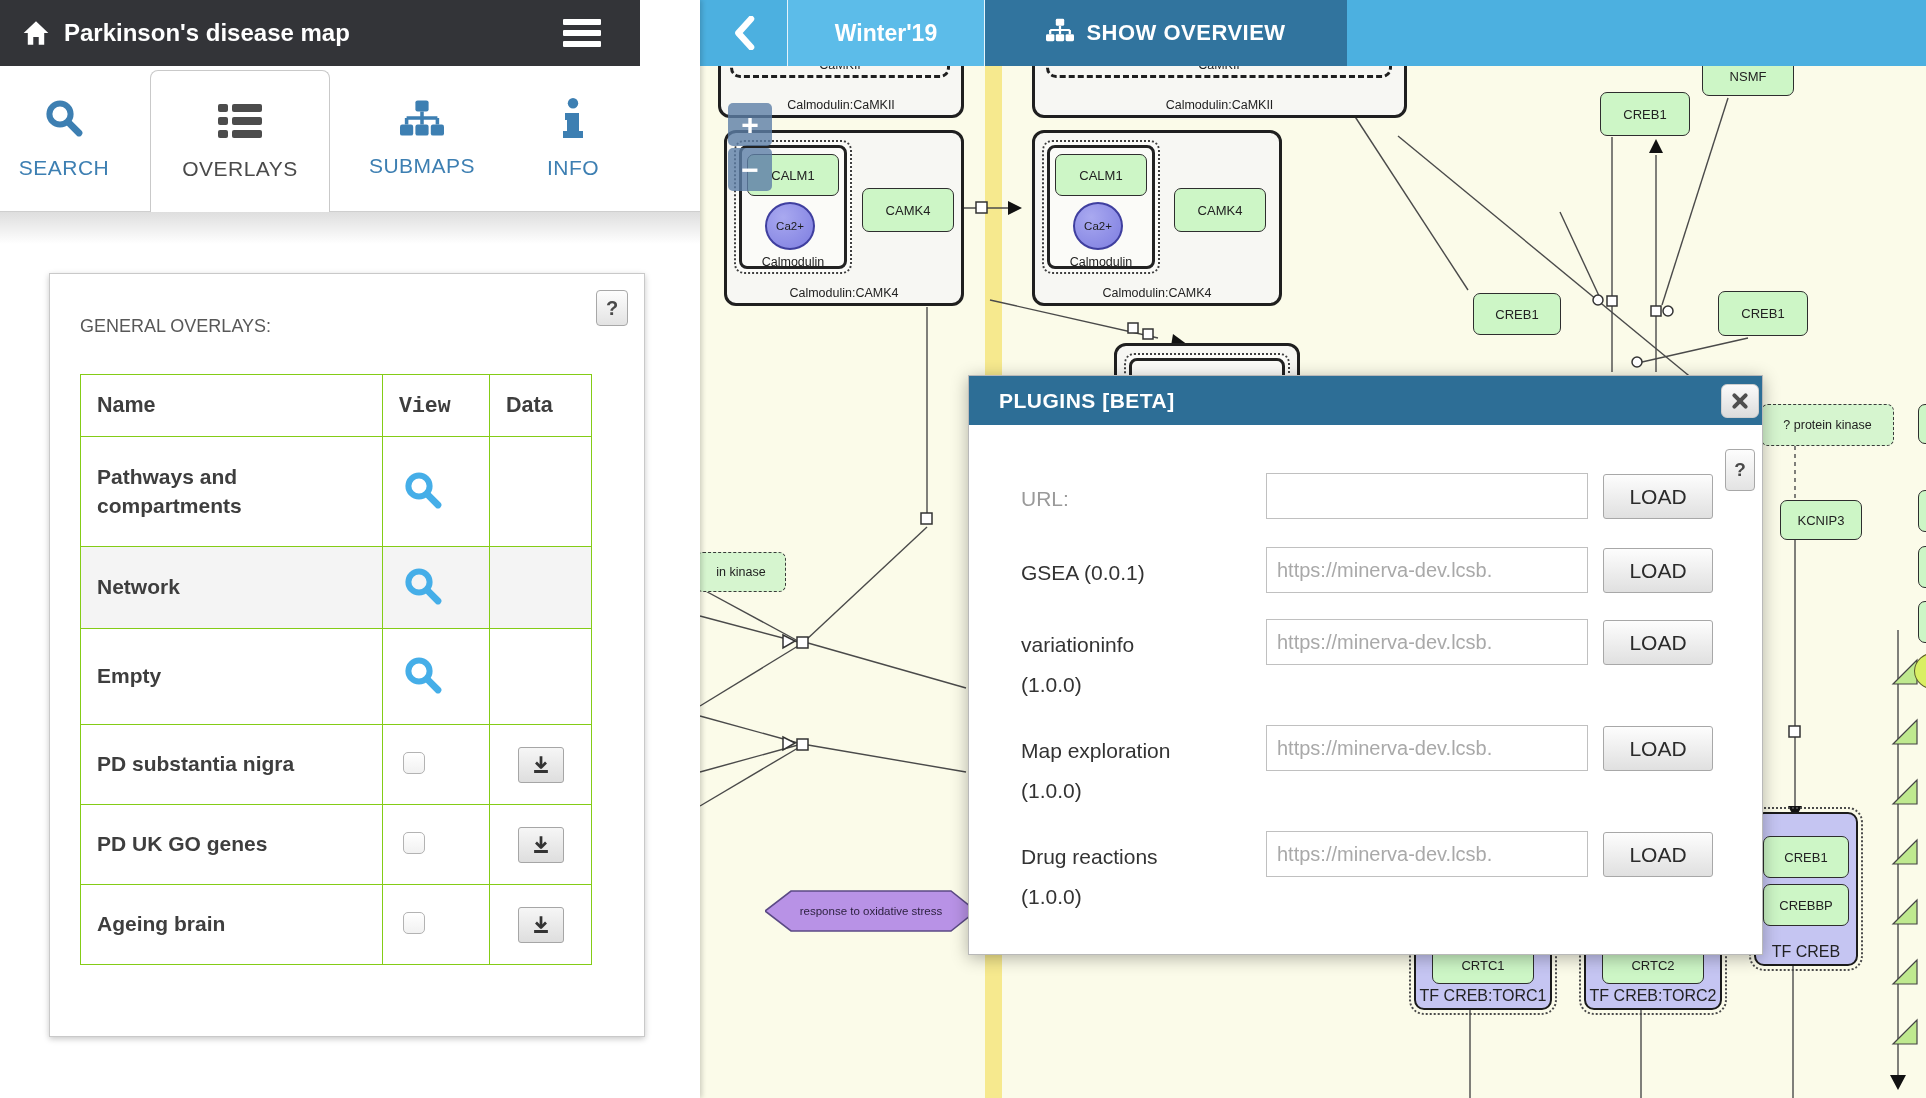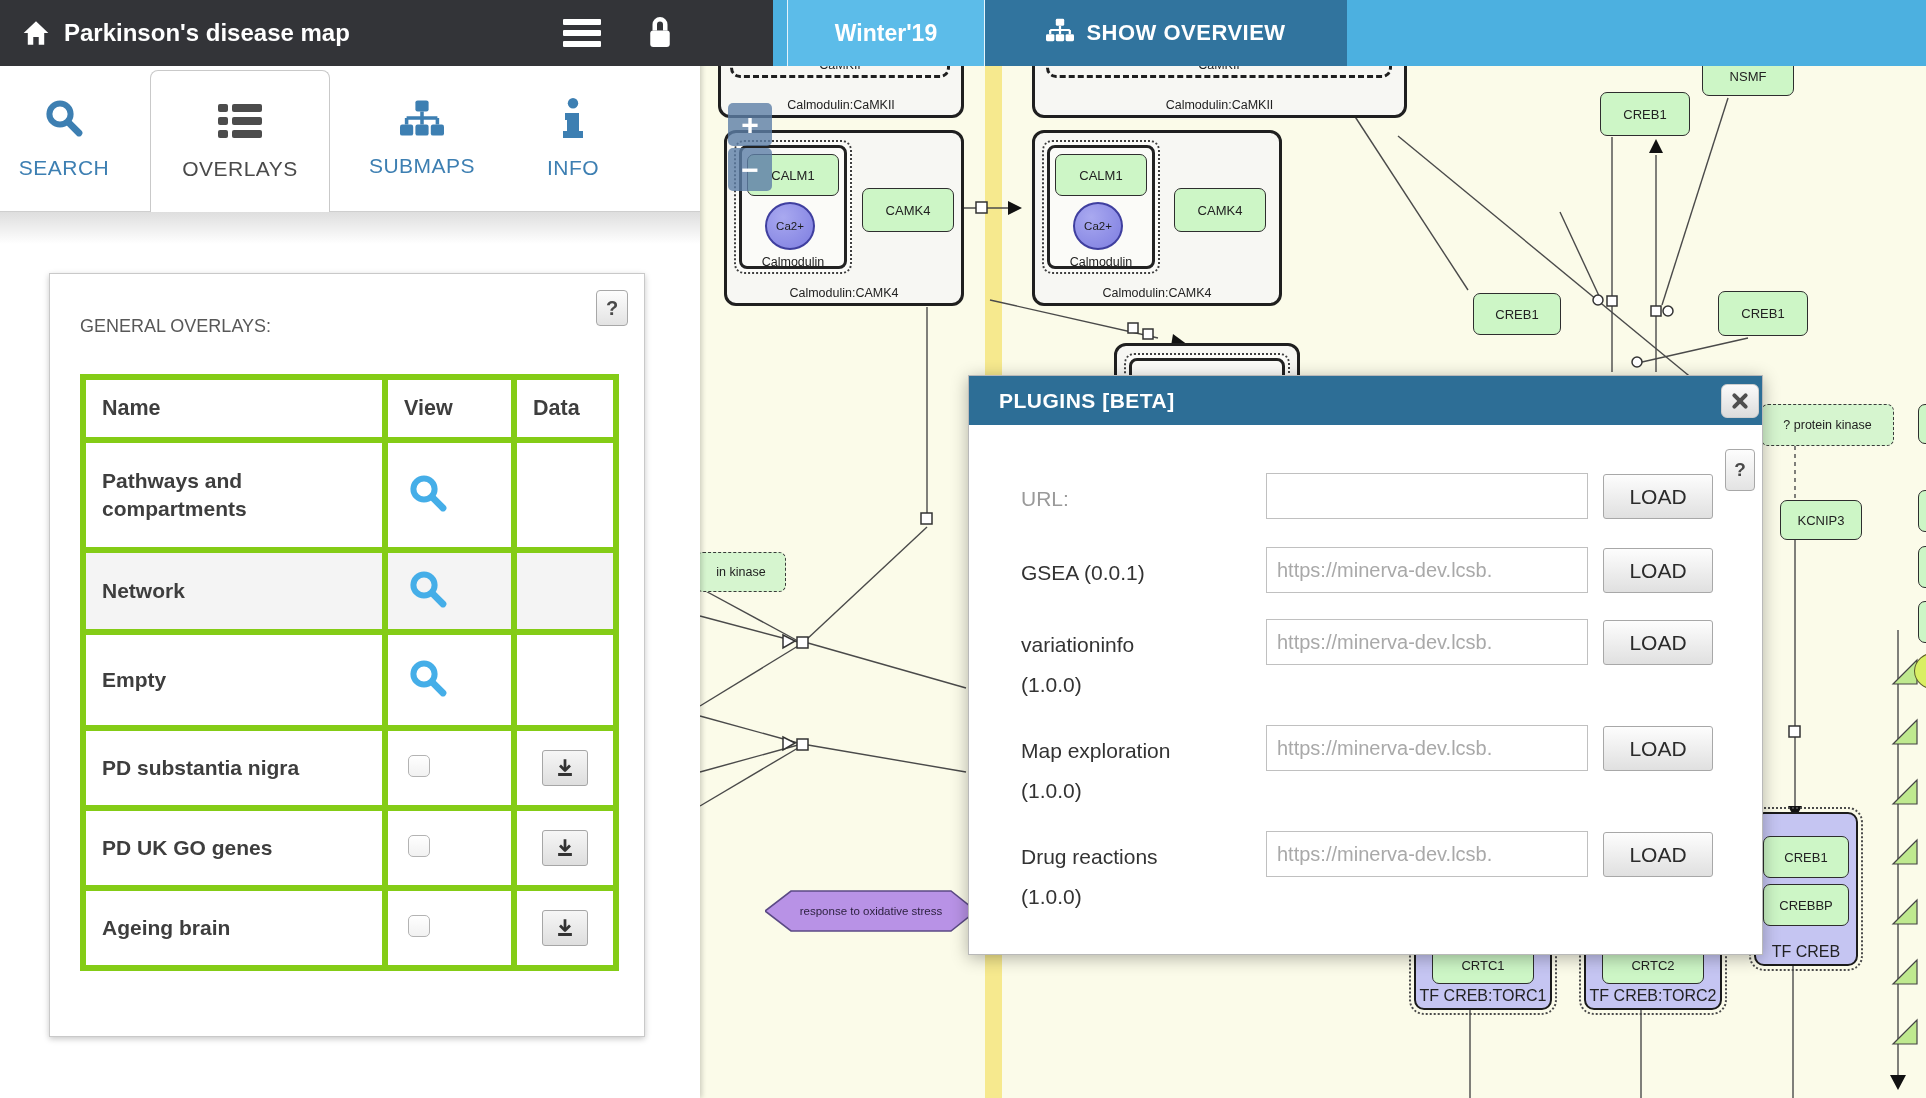--- a/index.html
+++ b/index.html
@@ -33,42 +33,42 @@
 
   
   #map-toolbar { position:absolute; left:700px; top:0; width:1226px; height:66px; background:#4cb0e0; z-index:8; display:flex; }
   #back-btn { width:88px; height:66px; display:flex; align-items:center; justify-content:center; border-right:1px solid rgba(255,255,255,0.85); cursor:pointer; }
   #back-btn svg { display:block; }
   #project-tab { width:197px; height:66px; background:#5cbce9; color:#fff; font-size:23px; font-weight:bold; display:flex; align-items:center; justify-content:center; border-right:1px solid rgba(255,255,255,0.85); cursor:pointer; }
   #overview-btn { width:362px; height:66px; background:#31749e; color:#fff; font-size:22px; font-weight:bold; display:flex; align-items:center; justify-content:center; gap:12px; cursor:pointer; letter-spacing:0.5px; }
 
   
   #left-panel { position:absolute; left:0; top:0; width:700px; height:1098px; background:#fff; z-index:9; box-shadow:2px 0 5px rgba(0,0,0,0.18); }
-  #panel-header { position:absolute; left:0; top:0; width:773px; height:66px; background:#333438; display:flex; align-items:center; }
+  #panel-header { position:absolute; left:0; top:0; width:640px; height:66px; background:#333438; display:flex; align-items:center; }
   #panel-title { color:#fff; font-size:24px; font-weight:bold; margin-left:14px; }
   #home-icon { margin-left:22px; display:flex; }
   #hamburger-btn { position:absolute; left:563px; top:14px; width:42px; height:38px; display:flex; flex-direction:column; justify-content:center; gap:5px; cursor:pointer; background:none; border:none; }
   #hamburger-btn span { display:block; width:38px; height:6px; background:#fff; border-radius:1px; }
   #lock-btn { position:absolute; left:642px; top:13px; width:36px; height:40px; background:none; border:none; cursor:pointer; }
 
   #tabs-row { position:absolute; left:0; top:66px; width:700px; height:146px; border-bottom:1px solid #cfcfcf; background:#fff; }
   #tabs-gradient { position:absolute; left:0; top:212px; width:700px; height:32px; background:linear-gradient(#dedede,#ffffff); }
   .tab { position:absolute; top:0; height:146px; display:flex; flex-direction:column; align-items:center; justify-content:center; gap:14px; cursor:pointer; }
   .tab .tab-label { font-size:21px; color:#3d7fb2; letter-spacing:0.5px; }
   .tab.active { background:#fff; border:1px solid #c9c9c9; border-bottom:none; border-radius:8px 8px 0 0; top:4px; height:143px; }
   .tab.active .tab-label { color:#4a4a4a; }
 
   
   #overlays-card { position:absolute; left:49px; top:273px; width:596px; height:764px; background:#fff; border:1px solid #c9c9c9; box-shadow:0 2px 6px rgba(0,0,0,0.22); }
   #card-help-btn { position:absolute; right:16px; top:16px; width:32px; height:36px; border:1px solid #a8a8a8; border-radius:4px; background:linear-gradient(#fdfdfd,#e3e3e3); font-size:20px; font-weight:bold; color:#4a4a4a; cursor:pointer; }
   #overlays-heading { position:absolute; left:30px; top:42px; font-size:18px; color:#585858; }
   #overlays-table { position:absolute; left:30px; top:100px; border-collapse:collapse; }
-  #overlays-table th, #overlays-table td { border:6px solid #84cc16; }
+  #overlays-table th, #overlays-table td { border:1px solid #84cc16; }
   #overlays-table th { width:302px; text-align:left; padding:16px; font-size:21.5px; color:#3e3e3e; height:62px; }
-  #overlays-table th.col-view { width:129px; }
+  #overlays-table th.col-view { width:107px;font-family:Liberation Mono, monospace; }
   #overlays-table th.col-data { width:102px; }
   #overlays-table td.name-cell { font-weight:bold; font-size:21px; color:#3e3e3e; padding:14px 16px; line-height:1.35; }
   #overlays-table tr.shaded td { background:#f4f4f4; }
   #overlays-table td.view-cell { padding-left:20px; }
   #overlays-table td.data-cell { text-align:center; }
   .overlay-checkbox { appearance:none; -webkit-appearance:none; width:22px; height:22px; border:1px solid #b3b3b3; border-radius:5px; background:linear-gradient(#ffffff,#f1f1f1); cursor:pointer; }
   .download-btn { width:46px; height:36px; border:1px solid #a6a6a6; border-radius:3px; background:linear-gradient(#f6f6f6,#dedede); display:inline-flex; align-items:center; justify-content:center; cursor:pointer; }
 
   
   #plugins-dialog { position:absolute; left:968px; top:375px; width:795px; height:580px; background:#fff; border:1px solid #b9b9b9; box-shadow:0 3px 16px rgba(0,0,0,0.3); z-index:7; }

